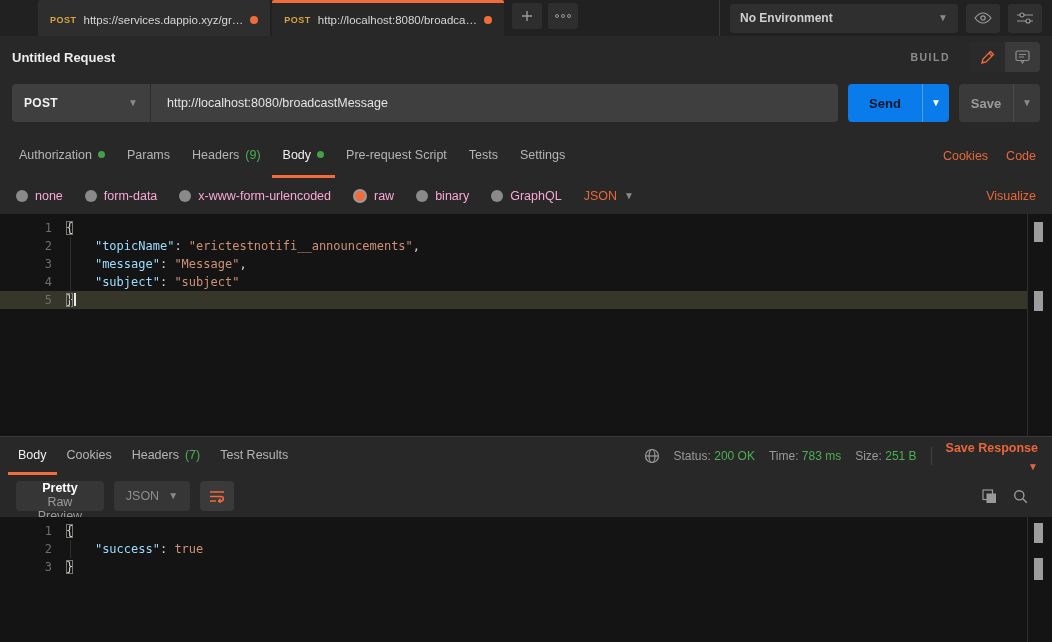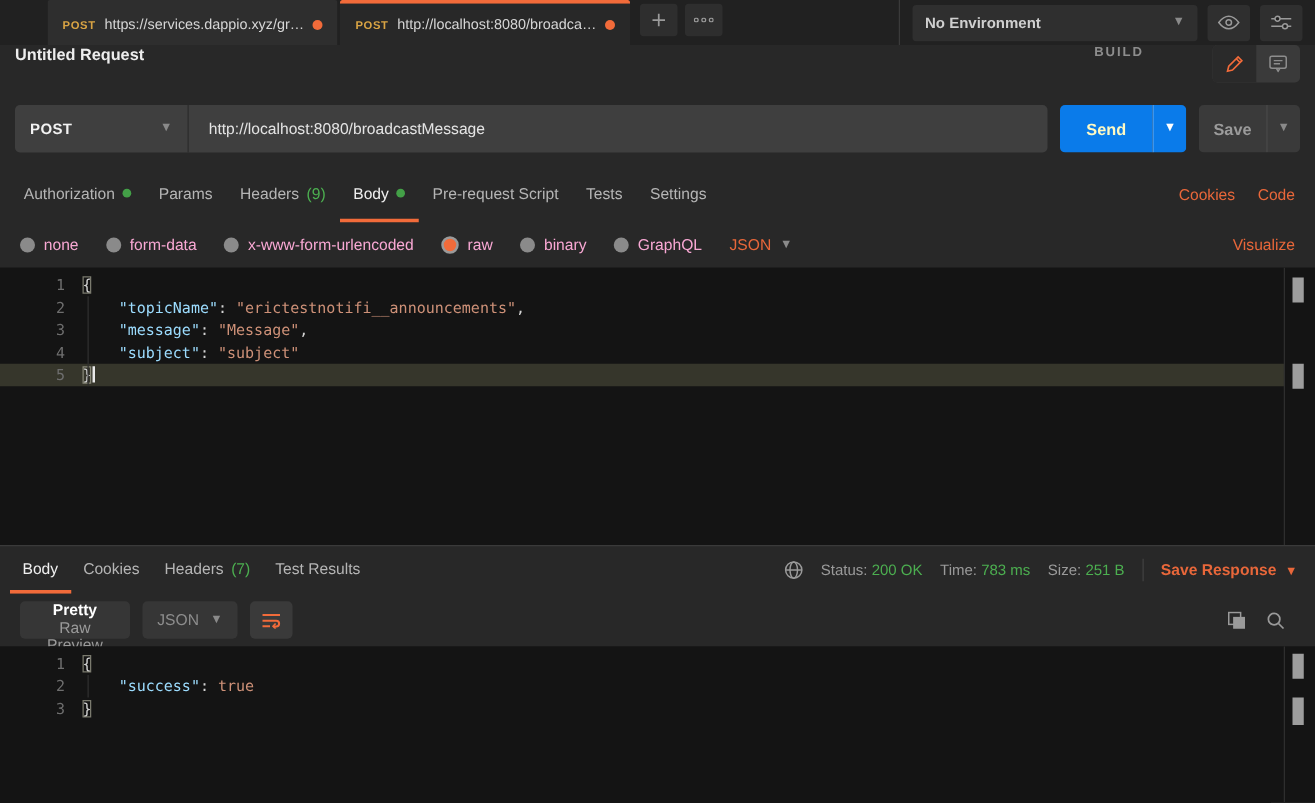--- a/index.html
+++ b/index.html
@@ -19,38 +19,38 @@
   .tab-sq.more{font-size:9px;letter-spacing:1px;}
 
   .env-area{width:312px;flex:none;background:#212121;border-left:1px solid #3a3a3a;display:flex;align-items:center;padding:0 10px;gap:8px;}
   .env-select{flex:1;height:29px;background:#2f2f2f;border-radius:3px;display:flex;align-items:center;padding:0 10px;cursor:pointer;}
   .env-select .lbl{flex:1;color:#d0d0d0;font-weight:700;font-size:12px;}
   .chev{color:#8a8a8a;font-size:10px;line-height:1;}
   .icon-btn{width:34px;height:29px;background:#2f2f2f;border-radius:3px;display:flex;align-items:center;justify-content:center;cursor:pointer;flex:none;}
   svg.ico{display:block;}
 
   
-  .req-header{height:42px;background:#282828;display:flex;align-items:flex-start;padding:0 12px;flex:none;gap:35px;}
+  .req-header{height:42px;background:#282828;display:flex;align-items:center;padding:0 12px;flex:none;}
   .req-title{font-size:13px;font-weight:700;color:#ededed;}
   .spacer{flex:1;}
   .build-lbl{color:#8d8d8d;font-size:10.5px;letter-spacing:1.5px;margin-right:20px;font-weight:700;}
   .edit-group{display:flex;background:#3a3a3a;border-radius:4px;overflow:hidden;}
   .edit-cell{width:35px;height:30px;display:flex;align-items:center;justify-content:center;cursor:pointer;}
   .edit-cell.active{background:#2a2a2a;}
 
   
   .url-row{background:#282828;padding:6px 12px 12px 12px;display:flex;gap:10px;flex:none;}
   .url-box{flex:1;display:flex;align-items:center;background:#3f3f3f;border-radius:4px;height:38px;min-width:0;}
   .method-select{width:114px;flex:none;display:flex;align-items:center;justify-content:space-between;padding:0 12px;border-right:1px solid #2d2d2d;height:100%;cursor:pointer;}
   .method-select .m{color:#f2f2f2;font-weight:700;font-size:12px;letter-spacing:.3px;}
   .url-input{flex:1;background:transparent;border:none;outline:none;color:#e4e4e4;font-size:12.5px;padding:0 0 0 16px;font-family:"Liberation Sans",sans-serif;}
   .btn-split{display:flex;flex:none;border-radius:4px;overflow:hidden;}
   .btn-main{height:38px;display:flex;align-items:center;justify-content:center;font-weight:700;font-size:13px;cursor:pointer;}
   .btn-caret{width:26px;height:38px;display:flex;align-items:center;justify-content:center;cursor:pointer;}
-  .send .btn-main{width:74px;background:#0a7bea;color:#fef9c3;}
+  .send .btn-main{width:74px;background:#0a7bea;color:#0f172a;}
   .send .btn-caret{background:#0a7bea;border-left:1px solid rgba(255,255,255,.28);color:#fff;}
   .save .btn-main{width:54px;background:#3a3a3a;color:#9b9b9b;}
   .save .btn-caret{background:#3a3a3a;border-left:1px solid rgba(255,255,255,.09);color:#9b9b9b;}
 
   
   .req-tabs{height:44px;background:#282828;display:flex;align-items:stretch;padding:0 8px;flex:none;}
   .rtab{display:flex;align-items:center;gap:6px;padding:0 11px;color:#b5b5b5;border-bottom:3px solid transparent;cursor:pointer;font-size:12.5px;}
   .rtab.active{color:#f0f0f0;border-bottom:3px solid #f26b3a;}
   .count{color:#4caf50;}
   .gdot{width:7px;height:7px;border-radius:50%;background:#43a047;flex:none;}
@@ -82,21 +82,21 @@
   .iguide{position:absolute;width:1px;background:#2f2f2f;left:70px;}
   .thumb{position:absolute;right:9px;width:9px;background:#9d9d9d;cursor:pointer;}
 
   
   .resp-header{height:38px;background:#282828;border-top:1px solid #3a3a3a;display:flex;align-items:stretch;padding:0 8px;flex:none;}
   .resp-header .rtab{padding:0 10px;font-size:12.5px;}
   .resp-right{margin-left:auto;display:flex;align-items:center;gap:14px;padding-right:6px;}
   .meta{color:#9a9a9a;font-size:12px;}
   .meta .v{color:#4caf50;}
   .vdiv{width:1px;height:18px;background:#404040;}
-  .save-resp{display:flex;align-items:flex-end;gap:7px;cursor:pointer;}
+  .save-resp{display:flex;align-items:flex-end;gap:7px;cursor:pointer;flex-direction:column;}
   .save-resp .l{color:#e8673a;font-weight:700;font-size:12.5px;}
   .save-resp .chev{color:#e8673a;}
 
   
   .resp-toolbar{height:42px;background:#282828;display:flex;align-items:center;padding:0 16px;gap:10px;flex:none;}
   .view-group{display:flex;align-items:center;background:#363636;border-radius:4px;height:30px;padding:0 2px;flex-direction:column;}
   .view{padding:0 17px;color:#9a9a9a;cursor:pointer;font-size:12.5px;}
   .view.active{color:#fff;font-weight:700;}
   .lang2{display:flex;align-items:center;gap:9px;background:#363636;border-radius:4px;height:30px;padding:0 12px;color:#8d8d8d;cursor:pointer;font-size:12.5px;}
   .wrap-btn{width:34px;height:30px;background:#3a3a3a;border-radius:4px;display:flex;align-items:center;justify-content:center;cursor:pointer;}

